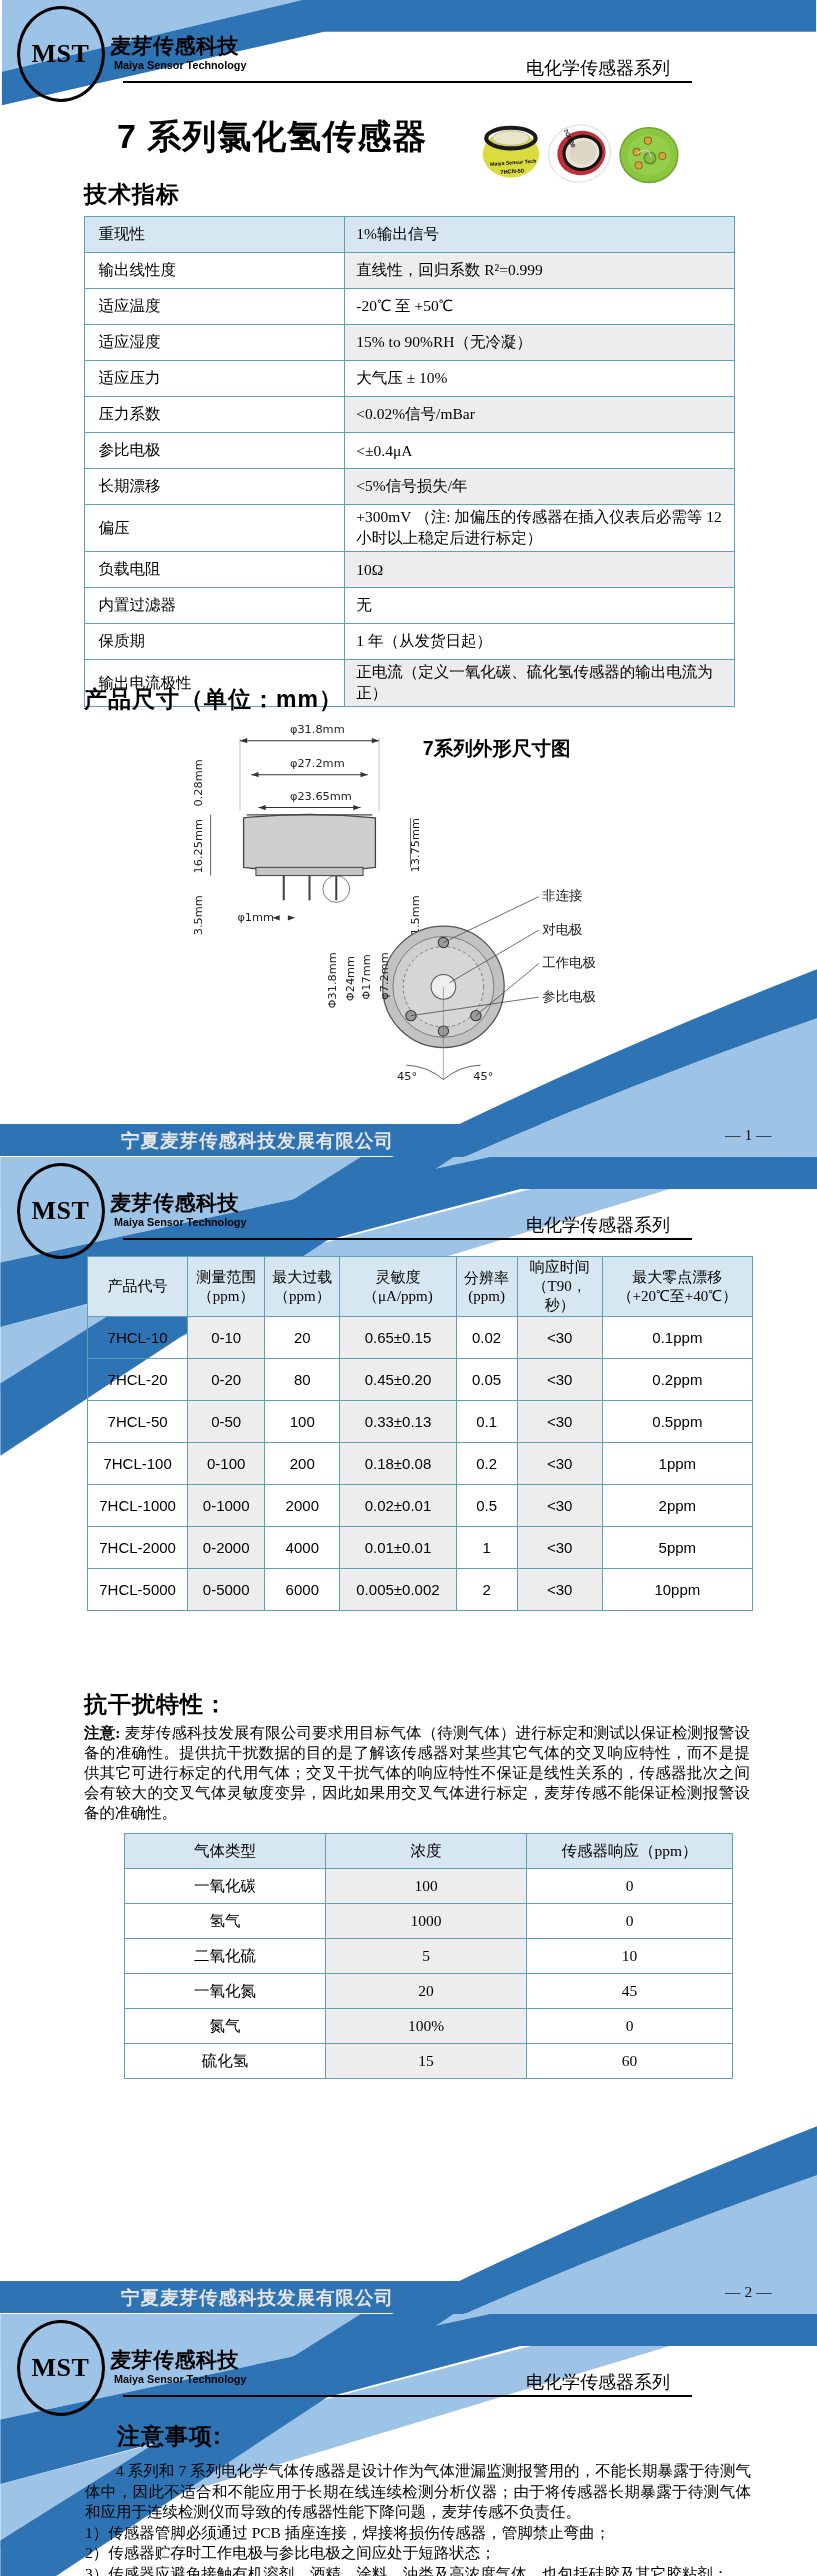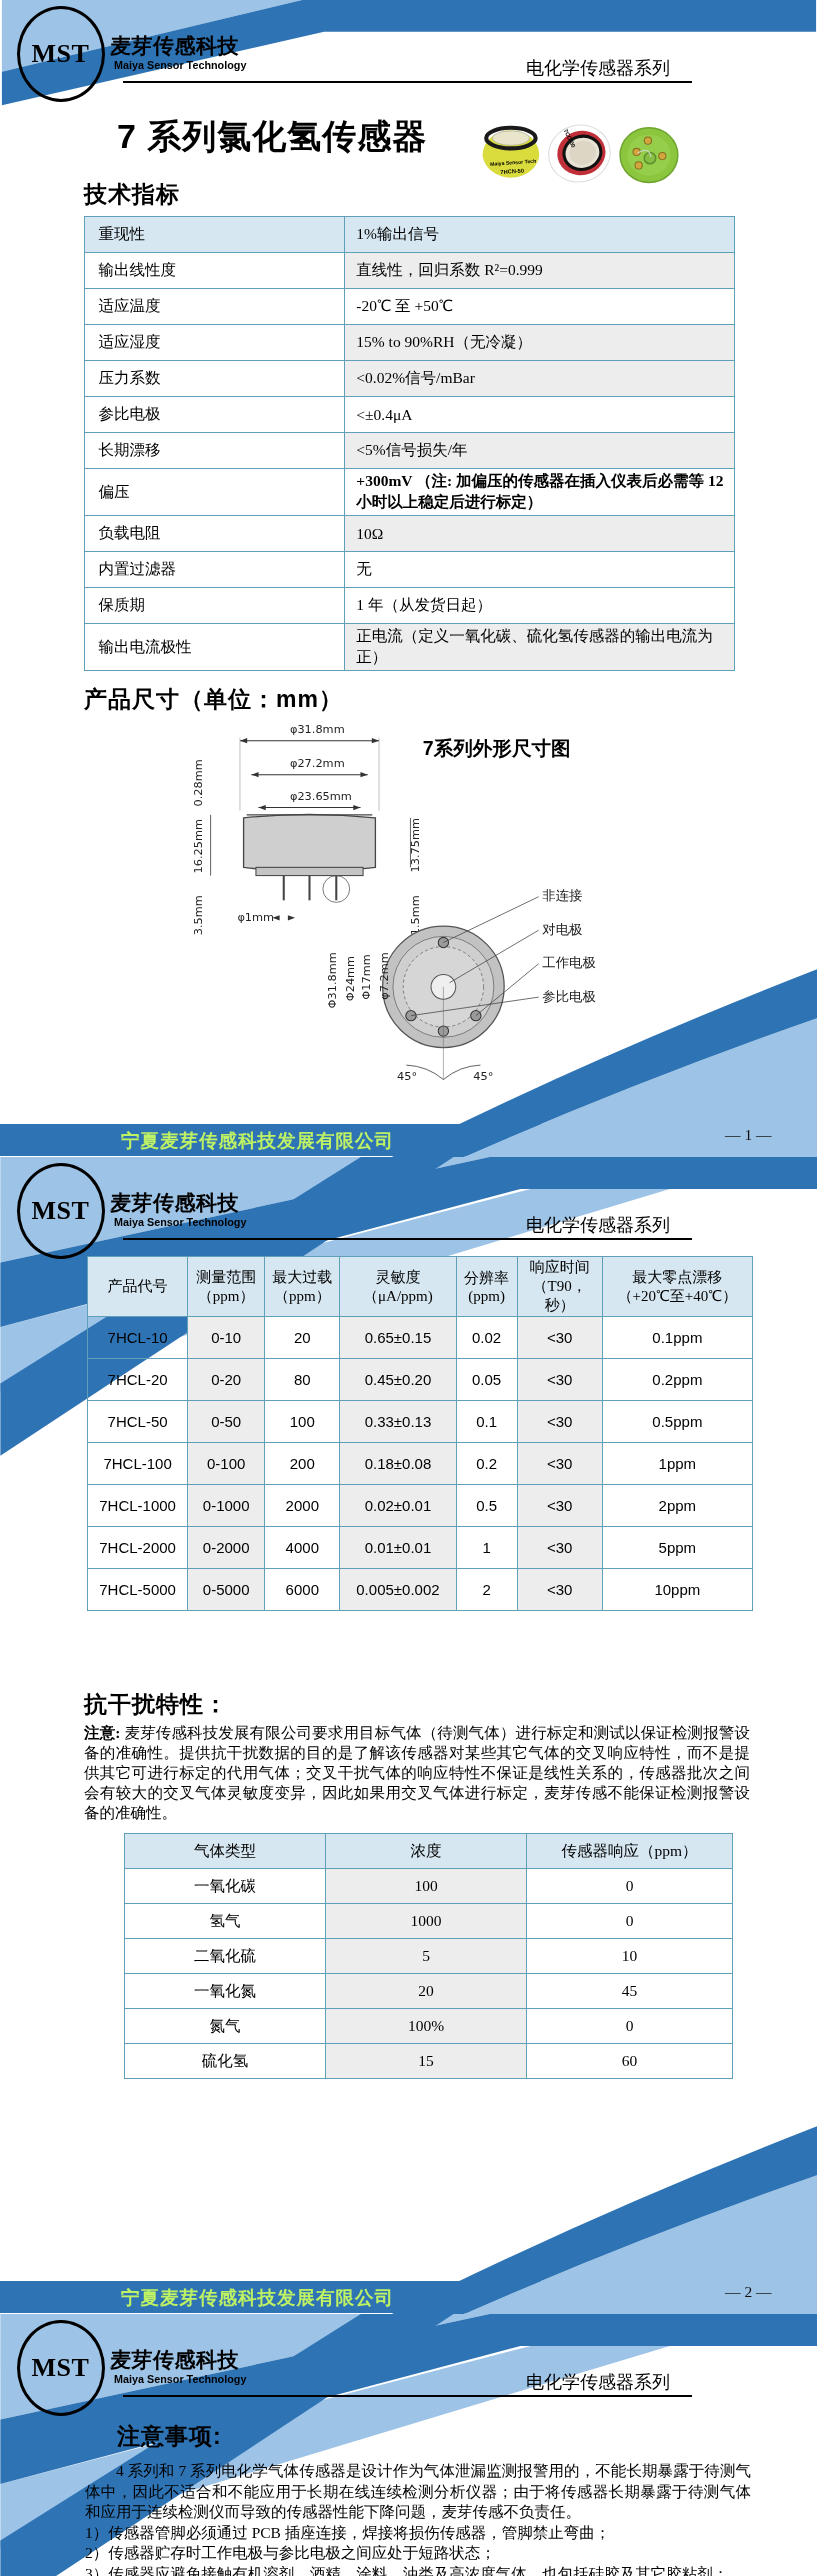--- a/index.html
+++ b/index.html
@@ -14,34 +14,34 @@
   .logo-ellipse{position:absolute;left:16.5px;top:6.2px;width:88px;height:96px;border:3.6px solid #000;border-radius:50%;display:flex;align-items:center;justify-content:center;}
   .logo-txt{font-family:"Liberation Serif",serif;font-weight:bold;font-size:26px;letter-spacing:0.5px;}
   .brand-cn{position:absolute;left:110px;top:32px;font-size:21px;font-weight:bold;letter-spacing:0.5px;}
   .brand-en{position:absolute;left:114px;top:59px;font-size:10.8px;font-weight:bold;}
   .series{position:absolute;left:526px;top:56px;font-size:18px;font-family:"Liberation Serif",serif;}
   .rule{position:absolute;left:123px;top:81px;width:569px;height:1.5px;background:#000;}
 
   
   .swoosh{position:absolute;left:0;top:951px;pointer-events:none;}
   .ftr-band{position:absolute;left:0;top:1124px;width:818px;height:32px;background:#2E74B5;display:flex;align-items:center;}
-  .ftr-band span{margin-left:121px;font-size:18.5px;font-weight:600;color:#bef264;letter-spacing:1px;}
+  .ftr-band span{margin-left:121px;font-size:18.5px;font-weight:600;color:#e5e5e5;letter-spacing:1px;}
   .page-no{position:absolute;left:725px;top:1126px;font-size:15.5px;color:#111;font-family:"Liberation Serif",serif;z-index:5;}
 
   
   .title{position:absolute;left:117px;top:114px;font-size:34px;font-weight:bold;letter-spacing:1px;}
   .h2{position:absolute;font-size:23px;font-weight:bold;letter-spacing:1px;}
   table{border-collapse:collapse;}
   .spec-table{position:absolute;left:84px;top:216px;width:650px;table-layout:fixed;font-family:"Liberation Serif",serif;font-size:15.5px;}
   .spec-table td{border:1px solid #5f9fb8;height:36px;padding:1px 5.2px 1px 13.4px;}
   .spec-table td.val{padding-left:11.3px;}
   .spec-table tr.hd td{background:#D7E7F1;}
   .spec-table tr.tall td{height:47px;}
   .spec-table td.g{background:#EDEDED;}
-  .spec-table td.bold{font-weight:bold;}
+  .spec-table td.bold{font-weight:normal;}
 
   
   .prod-table{position:absolute;left:87px;top:99px;width:666px;table-layout:fixed;font-size:15px;text-align:center;}
   .prod-table th{border:1px solid #5f9fb8;background:#D7E7F1;font-weight:normal;font-family:"Liberation Serif",serif;height:58px;padding:1px;}
   .prod-table td{border:1px solid #5f9fb8;height:42px;padding:1px;}
   .prod-table td.g{background:#EDEDED;}
   .int-table{position:absolute;left:124px;top:676px;width:608px;table-layout:fixed;font-family:"Liberation Serif",serif;font-size:15.5px;text-align:center;}
   .int-table th{border:1px solid #5f9fb8;background:#D7E7F1;font-weight:normal;height:35px;}
   .int-table td{border:1px solid #5f9fb8;height:35px;margin-top:48px;}
   .int-table td.g{background:#EDEDED;}
@@ -119,20 +119,24 @@
         </tr>
     <tr>
           <td>适应温度</td>
           <td class="val">-20℃ 至 +50℃</td>
         </tr>
     <tr>
           <td>适应湿度</td>
           <td class="val g">15% to 90%RH（无冷凝）</td>
         </tr>
     <tr>
+          <td>适应压力</td>
+          <td class="val">大气压 ± 10%</td>
+        </tr>
+    <tr>
           <td>压力系数</td>
           <td class="val g">&lt;0.02%信号/mBar</td>
         </tr>
     <tr>
           <td>参比电极</td>
           <td class="val">&lt;±0.4μA</td>
         </tr>
     <tr>
           <td>长期漂移</td>
           <td class="val g">&lt;5%信号损失/年</td>

